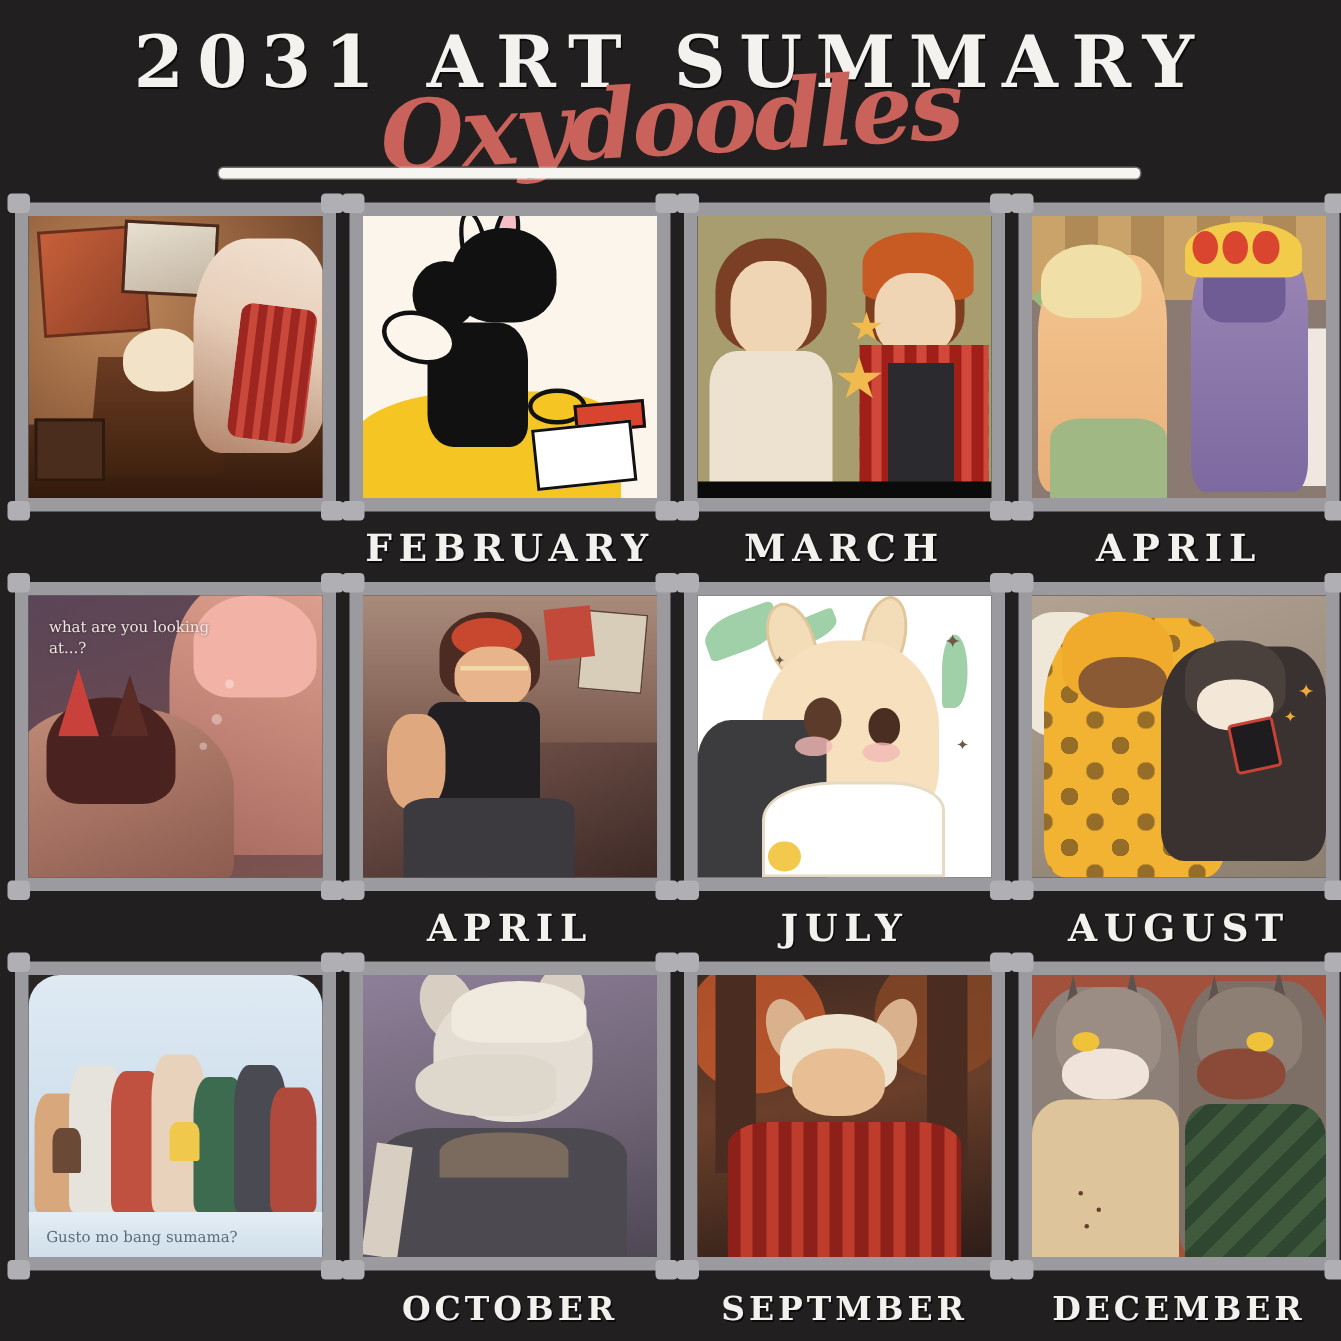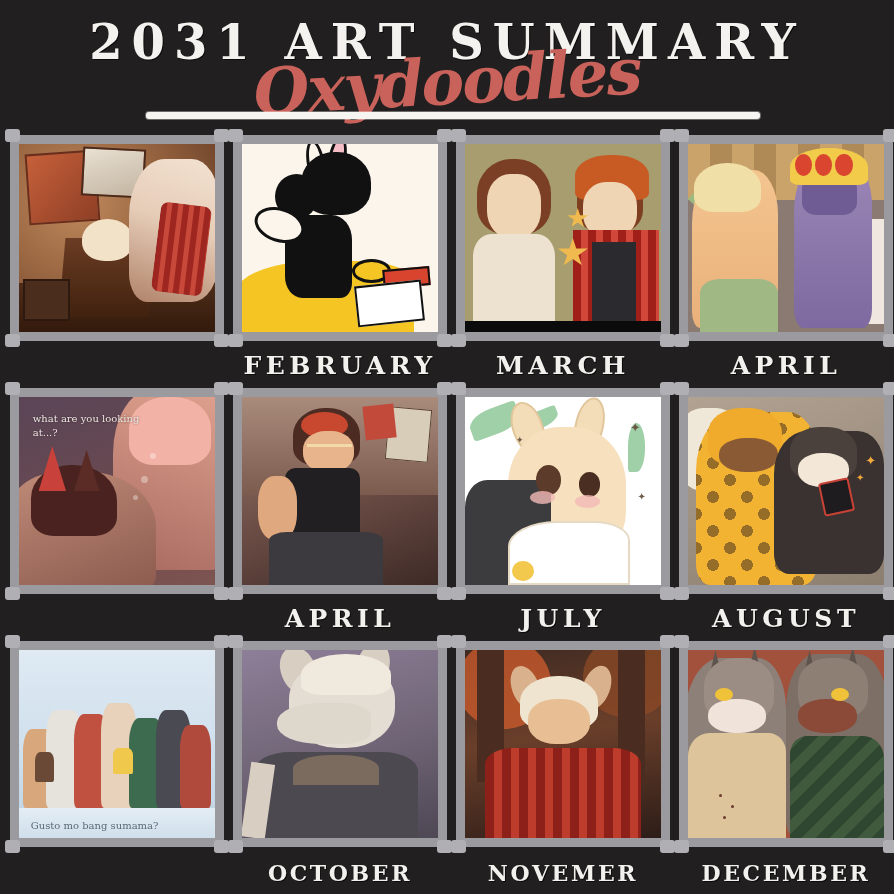--- a/index.html
+++ b/index.html
@@ -344,21 +344,21 @@
   .aug .catm{ position:absolute; right:18%; top:30%; width:26%; height:18%;
       background:#f3e7d8; border-radius:46%; }
   .aug .phone{ position:absolute; right:16%; top:44%; width:16%; height:18%;
       background:#1e1c1e; border:2px solid #c84236; border-radius:3px;
       transform:rotate(-12deg); }
   .aug .tail{ position:absolute; right:-2%; top:52%; width:26%; height:9%;
       background:#3a3230; border-radius:50%; transform:rotate(-22deg); }
   .aug .sparkle{ position:absolute; color:#f2a93b; font-size:13px; }
 
   
-  .sep{ background:linear-gradient(180deg,#dfeaf3 0%,#cddeec 60%,#bcd2e3 100%); }
+  .sep{ background:linear-gradient(180deg,#dfeaf3 0%,#cddeec 60%,#bcd2e3 100%);border-radius:21px; }
   .sep .p{ position:absolute; bottom:16%; border-radius:28% 28% 8% 8%; }
   .sep .banner{ position:absolute; left:0; bottom:0; width:100%; height:16%;
       background:linear-gradient(180deg,#e4edf4,#cfdfeb); }
 
   
   .oct{ background:linear-gradient(165deg,#8d7f98 0%,#6f6475 55%,#4e4754 100%); }
   .oct .head{ position:absolute; left:24%; top:6%; width:54%; height:46%;
       background:#e3ddd3; border-radius:44% 44% 46% 46%; }
   .oct .snout{ position:absolute; left:18%; top:28%; width:48%; height:22%;
       background:#ded7cc; border-radius:46% 30% 30% 46%; }
@@ -700,21 +700,21 @@
             <div class="tree" style="right:8%"></div>
             <div class="earL"></div>
               <div class="earR"></div>
             <div class="hair"></div>
               <div class="face"></div>
             <div class="inner"></div>
               <div class="plaid"></div>
           </div>
         </div>
       </div>
-      <div class="month long">NOVEMER</div>
+      <div class="month long">SEPTMBER</div>
     </div>
 
     <div class="cell c3 r2">
       <div class="frame">
         <span class="nub tl"></span>
         <span class="nub tr"></span>
         <span class="nub bl"></span>
         <span class="nub br"></span>
         <div class="art">
           <div class="art-inner dec">

